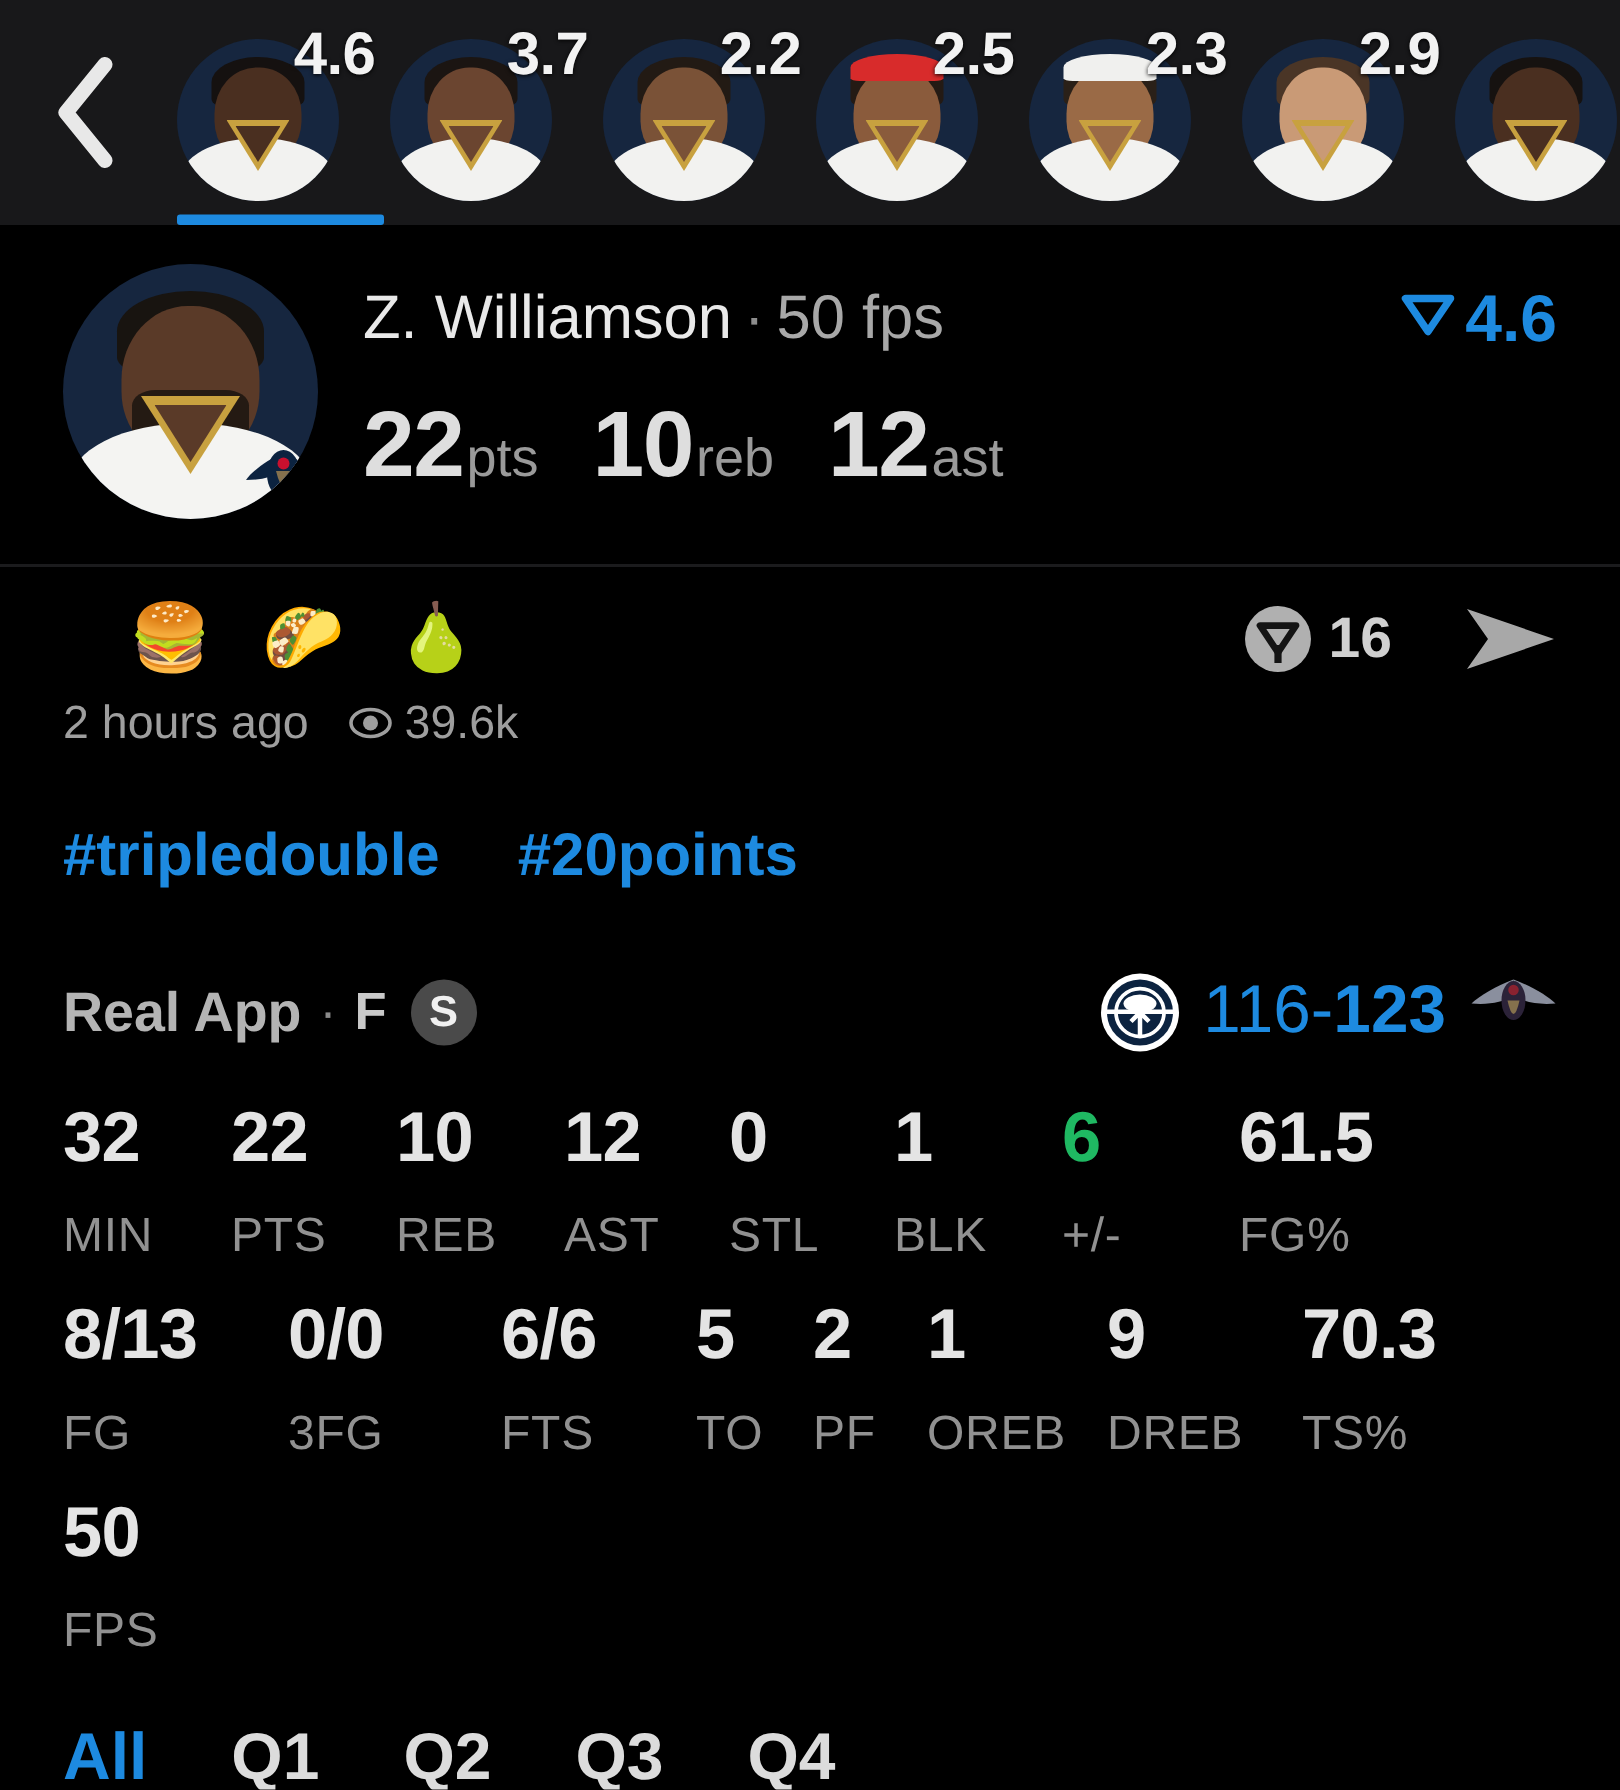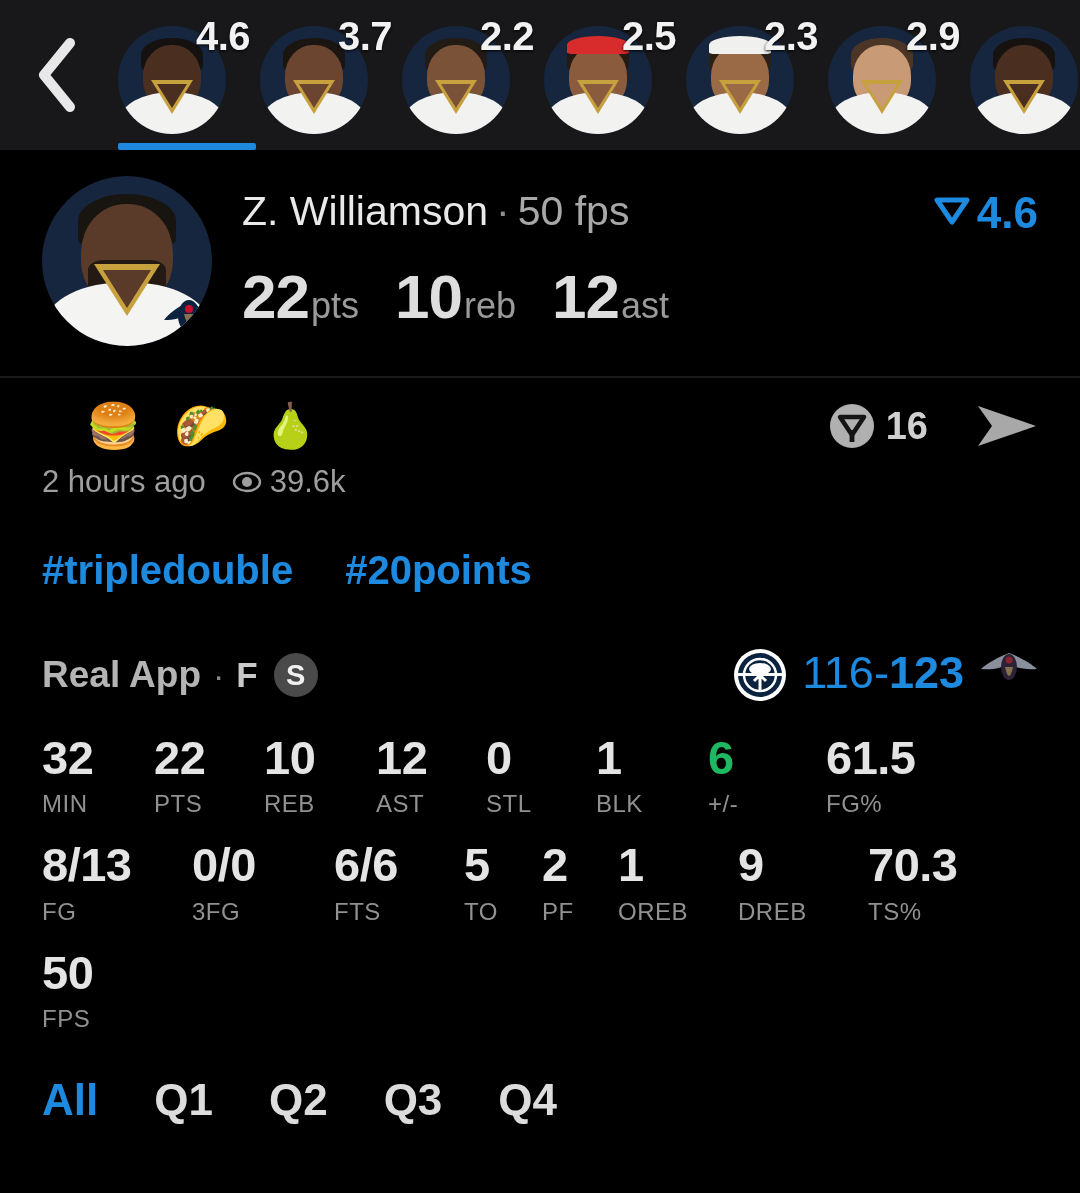--- a/index.html
+++ b/index.html
@@ -248,21 +248,21 @@
   .stat-row.r1 { margin-top: 30px; }
   .stat-row.r2 { margin-top: 22px; }
   .stat-row.r3 { margin-top: 22px; }
   .stat-cell { display: flex; flex-direction: column; }
   .stat-val {
     font-size: 47px; font-weight: 700; color: #e4e4e4; line-height: 1.05;
     letter-spacing: -0.5px;
   }
   .stat-val.green { color: #1fb862; }
   .stat-lbl {
-    font-size: 24px; color: #919191; margin-top: 8px; letter-spacing: 0.5px;
+    font-size: 32px; color: #919191; margin-top: 23px; letter-spacing: 0.5px;
   }
 
   
   .quarter-tabs {
     display: flex; align-items: center;
     padding: 42px 42px 0 42px;
   }
   .qtab {
     font-size: 44px; font-weight: 700; color: #dcdcdc;
     margin-right: 56px;

